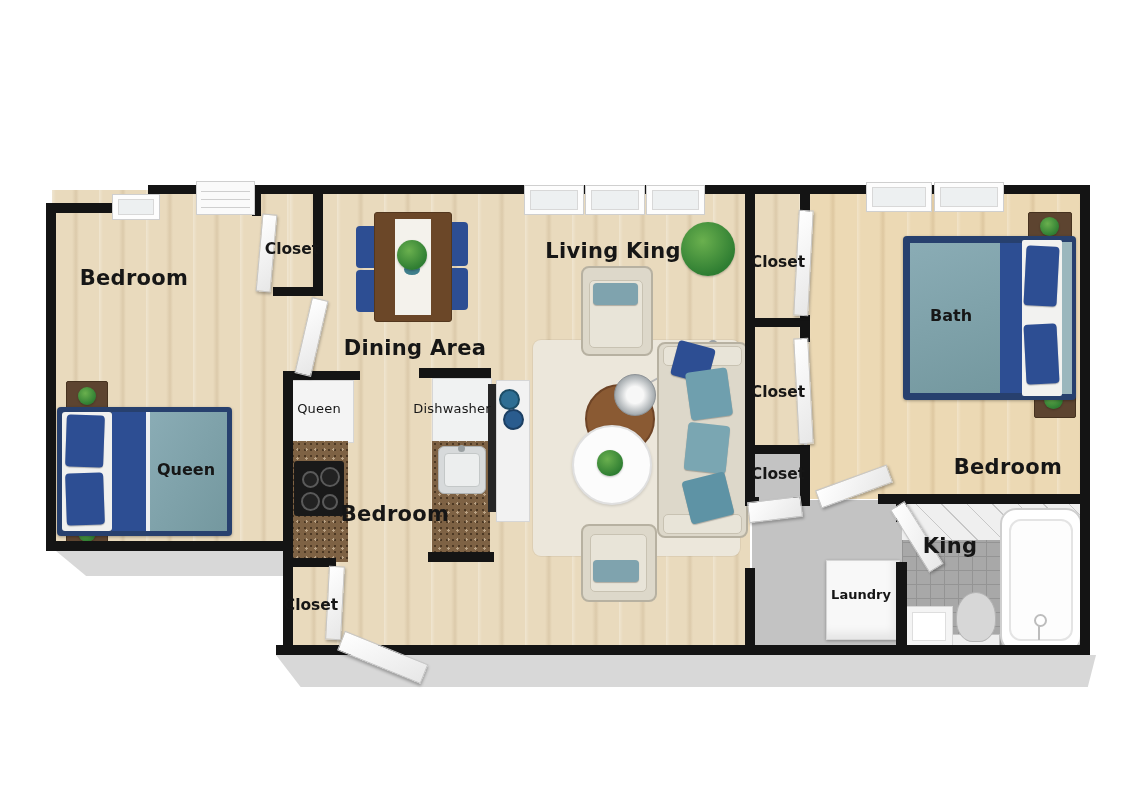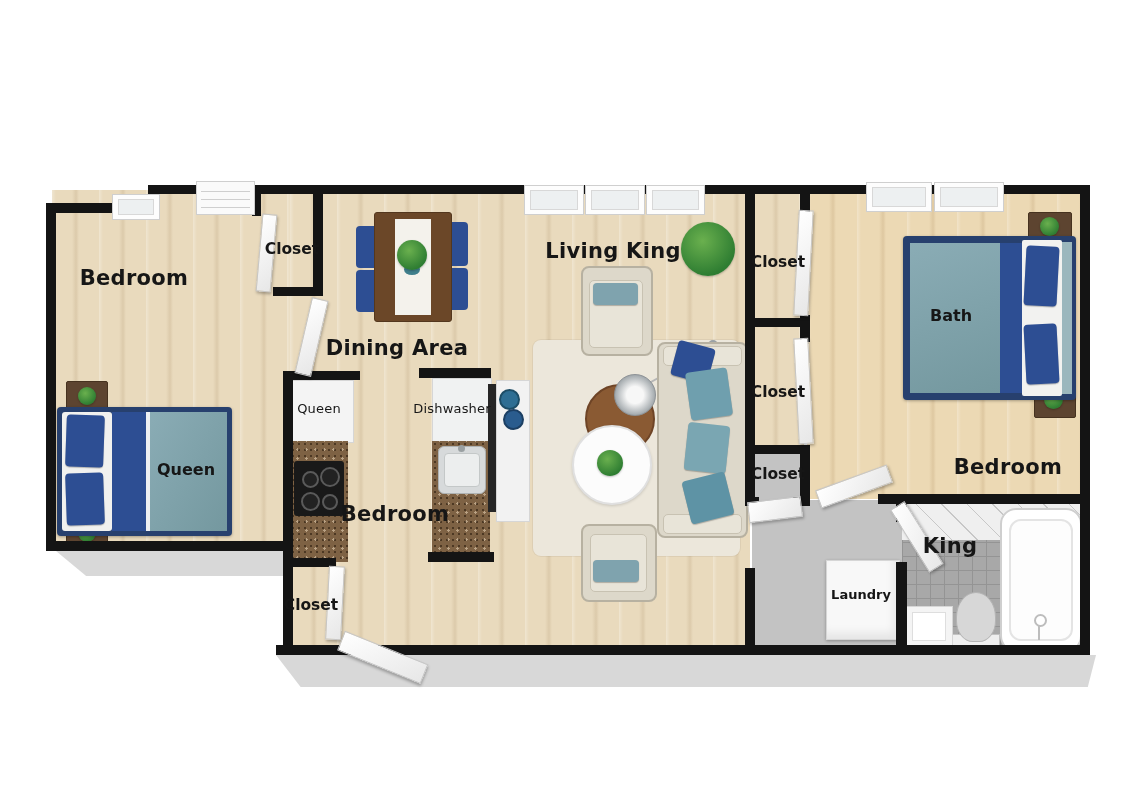--- a/index.html
+++ b/index.html
@@ -230,21 +230,21 @@
   <div class="door" style="left:341px;top:630px;width:88px;height:19px;transform:rotate(22deg);transform-origin:left center;"></div>
   <div class="door" style="left:796px;top:210px;width:13px;height:104px;transform:rotate(3deg);"></div>
   <div class="door" style="left:796px;top:338px;width:13px;height:104px;transform:rotate(-3deg);"></div>
   <div class="door" style="left:748px;top:499px;width:52px;height:19px;transform:rotate(-7deg);"></div>
   <div class="door" style="left:816px;top:477px;width:74px;height:17px;transform:rotate(-20deg);"></div>
   <div class="door" style="left:890px;top:510px;width:15px;height:72px;transform:rotate(-32deg);transform-origin:top left;"></div>
 
   <div class="lbl lbl-lg" style="left:134px;top:278px;">Bedroom</div>
   <div class="lbl lbl-md" style="left:292px;top:249px;">Closet</div>
   <div class="lbl lbl-sm" style="left:186px;top:469px;">Queen</div>
-  <div class="lbl lbl-lg" style="left:397px;top:348px;">Dining Area</div>
+  <div class="lbl lbl-lg" style="left:415px;top:348px;">Dining Area</div>
   <div class="lbl lbl-xs" style="left:319px;top:408px;">Queen</div>
   <div class="lbl lbl-xs" style="left:452px;top:408px;">Dishwasher</div>
   <div class="lbl lbl-lg" style="left:395px;top:514px;">Bedroom</div>
   <div class="lbl lbl-md" style="left:311px;top:605px;">Closet</div>
   <div class="lbl lbl-lg" style="left:613px;top:251px;">Living King</div>
   <div class="lbl lbl-md" style="left:778px;top:262px;">Closet</div>
   <div class="lbl lbl-md" style="left:778px;top:392px;">Closet</div>
   <div class="lbl lbl-md" style="left:778px;top:474px;">Closet</div>
   <div class="lbl lbl-sm" style="left:951px;top:315px;">Bath</div>
   <div class="lbl lbl-lg" style="left:1008px;top:467px;">Bedroom</div>

